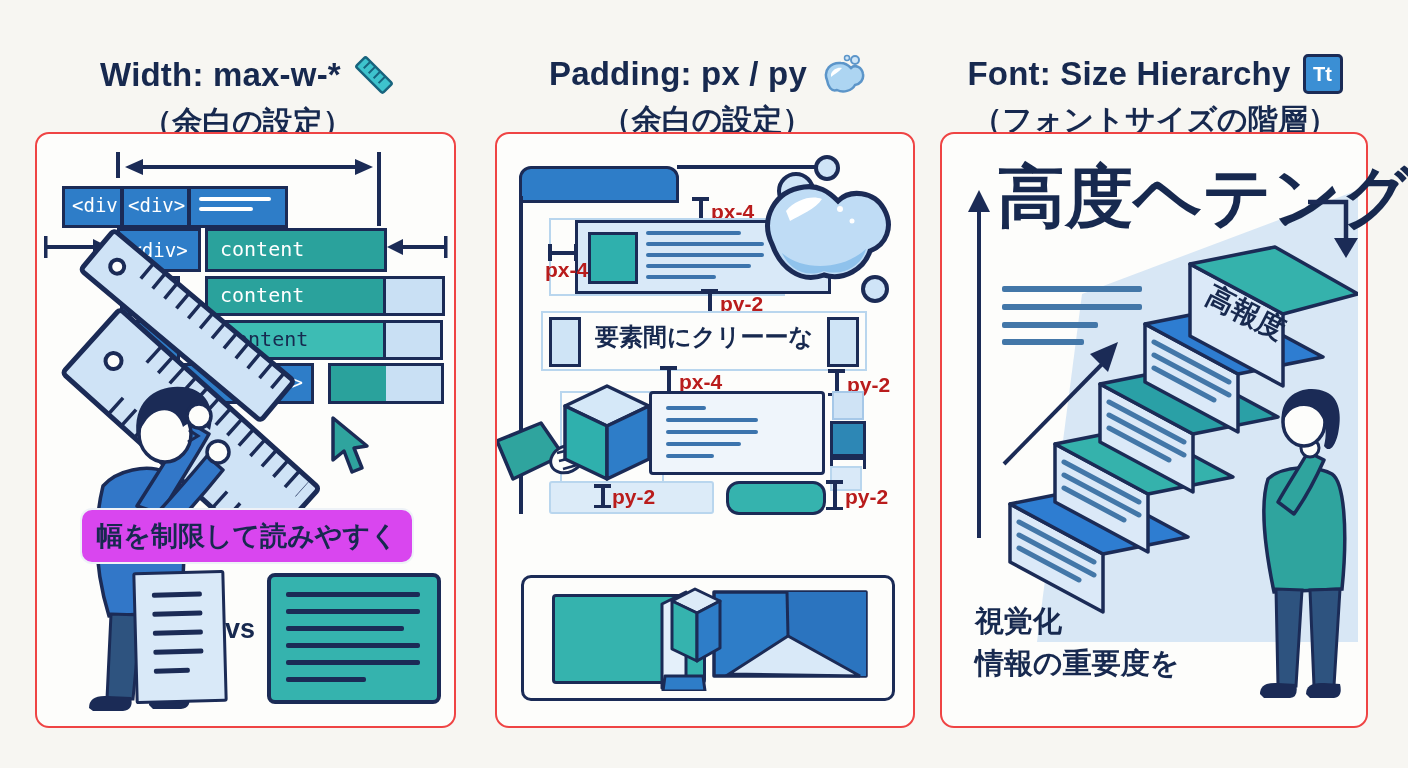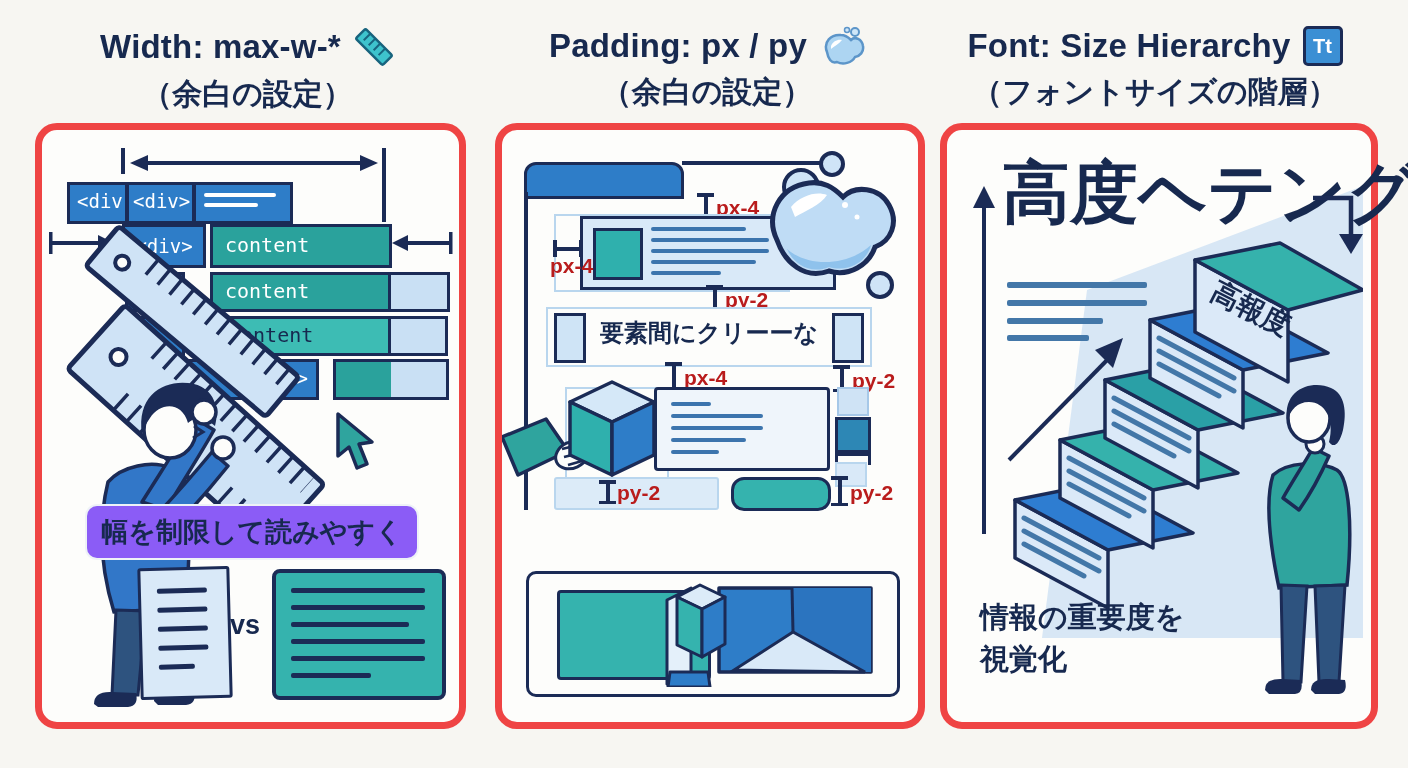--- a/index.html
+++ b/index.html
@@ -1,22 +1,22 @@
 <!DOCTYPE html>
 <html><head>
 <meta charset="utf-8">
 <style>
   html,body{margin:0;padding:0;background:#f7f6f2;}
   body{font-family:"Liberation Sans","DejaVu Sans",sans-serif;color:#17294f;}
   .canvas{position:relative;width:1408px;height:768px;background:#f7f6f2;overflow:hidden;}
   .abs{position:absolute;}
   .hdr{position:absolute;text-align:center;}
-  .hdr .t1{display:flex;align-items:center;justify-content:center;gap:12px;font-size:33px;font-weight:800;letter-spacing:.2px;}
+  .hdr .t1{display:flex;align-items:center;justify-content:center;gap:12px;font-size:33px;font-weight:800;letter-spacing:.2px;margin-top:28px;}
   .hdr .t2{margin-top:6px;font-size:30px;font-weight:800;}
-  .panel{position:absolute;top:123px;height:592px;background:#fdfdfb;border:7px solid #ef4444;border-radius:22px;}
+  .panel{position:absolute;top:132px;height:592px;background:#fdfdfb;border:2px solid #ef4444;border-radius:14px;}
   .mono{font-family:"DejaVu Sans Mono","Liberation Mono",monospace;}
   .navy{background:#1b2b56;}
   .lbl{position:absolute;font-weight:800;font-size:21px;color:#b91c1c;white-space:nowrap;}
   .ibeam-v{position:absolute;width:3.5px;background:#1b2b56;}
   .ibeam-v::before,.ibeam-v::after{content:"";position:absolute;left:-7px;width:17px;height:3.5px;background:#1b2b56;}
   .ibeam-v::before{top:-1px;}
   .ibeam-v::after{bottom:-1px;}
   .ibeam-h{position:absolute;height:3.5px;background:#1b2b56;}
   .ibeam-h::before,.ibeam-h::after{content:"";position:absolute;top:-7px;width:3.5px;height:17px;background:#1b2b56;}
   .ibeam-h::before{left:-1px;}
@@ -146,21 +146,21 @@
       <path d="M52,574 Q52,561 70,562 L94,563 Q97,576 86,577 L56,577 Z" fill="#1b2b56"></path>
       <path d="M112,571 Q112,559 130,560 L152,561 Q155,574 144,575 L116,575 Z" fill="#1b2b56"></path>
       <circle cx="162" cy="282" r="12" fill="#fdfdfb" stroke="#1b2b56" stroke-width="3.5"></circle>
       <circle cx="181" cy="318" r="11" fill="#fdfdfb" stroke="#1b2b56" stroke-width="3.5"></circle>
     </svg>
 
     <svg class="abs" style="left:288px;top:280px;" width="60" height="72" viewBox="0 0 60 72">
       <polygon points="8,4 8,46 19,37 27,58 37,54 29,34 42,32" fill="#2fa49e" stroke="#1b2b56" stroke-width="3.5" stroke-linejoin="round"></polygon>
     </svg>
 
-    <div class="abs caption" style="left:45px;top:376px;width:330px;height:52px;background:#8b5cf6;border-radius:10px;box-shadow:0 0 0 2px #eef2f7;display:flex;align-items:center;justify-content:center;font-size:27px;">幅を制限して読みやすく</div>
+    <div class="abs caption" style="left:45px;top:376px;width:330px;height:52px;background:#d946ef;border-radius:10px;box-shadow:0 0 0 2px #eef2f7;display:flex;align-items:center;justify-content:center;font-size:27px;">幅を制限して読みやすく</div>
 
     <div class="abs" style="left:97px;top:437px;width:86px;height:126px;background:#d9e9f8;border:3.5px solid #1b2b56;border-radius:3px;transform:rotate(-1.5deg);">
       <div class="bar-line navy" style="left:16px;top:18px;width:50px;height:4.5px;"></div>
       <div class="bar-line navy" style="left:16px;top:37px;width:50px;height:4.5px;"></div>
       <div class="bar-line navy" style="left:16px;top:56px;width:50px;height:4.5px;"></div>
       <div class="bar-line navy" style="left:16px;top:75px;width:50px;height:4.5px;"></div>
       <div class="bar-line navy" style="left:16px;top:94px;width:36px;height:4.5px;"></div>
     </div>
     <div class="abs caption" style="left:188px;top:480px;font-size:27px;">vs</div>
     <div class="abs" style="left:230px;top:439px;width:166px;height:123px;background:#35b3ae;border:4px solid #1b2b56;border-radius:8px;">
@@ -334,18 +334,18 @@
       <circle cx="368" cy="314" r="9" fill="#fdfdfb" stroke="#1b2b56" stroke-width="3"></circle>
       <ellipse cx="362" cy="288" rx="21" ry="24" fill="#fdfdfb" stroke="#1b2b56" stroke-width="3.5"></ellipse>
       <path d="M340,290 C336,258 366,250 384,258 C398,264 400,282 396,300 C392,316 386,318 382,312 C388,290 378,272 362,272 C350,272 344,280 340,290 Z" fill="#1b2b56"></path>
       <path d="M334,455 L360,456 L354,552 L336,552 Z" fill="#2e537f" stroke="#1b2b56" stroke-width="3"></path>
       <path d="M368,456 L398,455 L392,552 L372,552 Z" fill="#2e537f" stroke="#1b2b56" stroke-width="3"></path>
       <path d="M318,560 Q318,548 336,549 L354,550 Q357,563 348,564 L322,564 Z" fill="#1b2b56"></path>
       <path d="M364,560 Q364,548 382,549 L398,550 Q401,563 392,564 L368,564 Z" fill="#1b2b56"></path>
     </svg>
 
     <div class="abs caption" style="left:33px;top:466px;font-size:29px;line-height:1.45;">
+      <div>視覚化</div>
       <div>情報の重要度を</div>
-      <div>視覚化</div>
     </div>
   </section>
 
 </div>
 
 </body></html>

